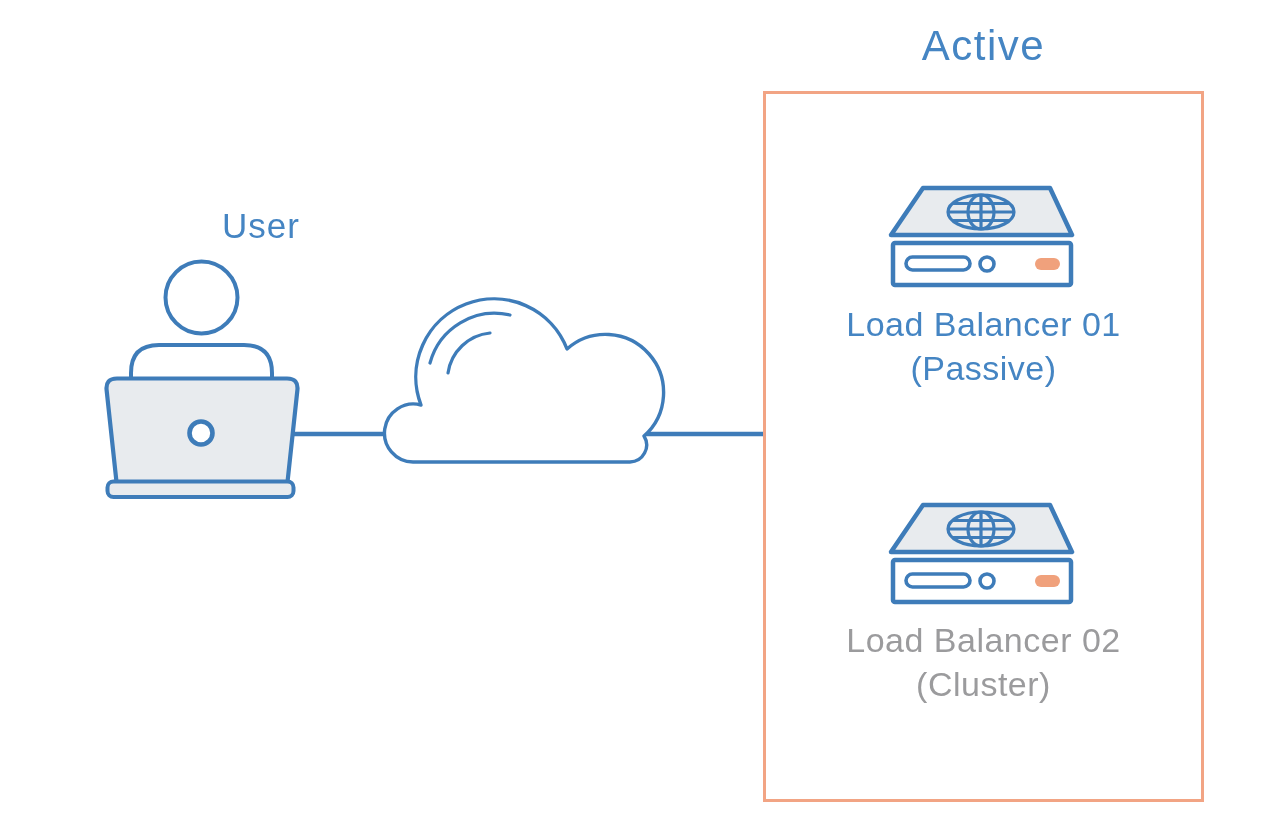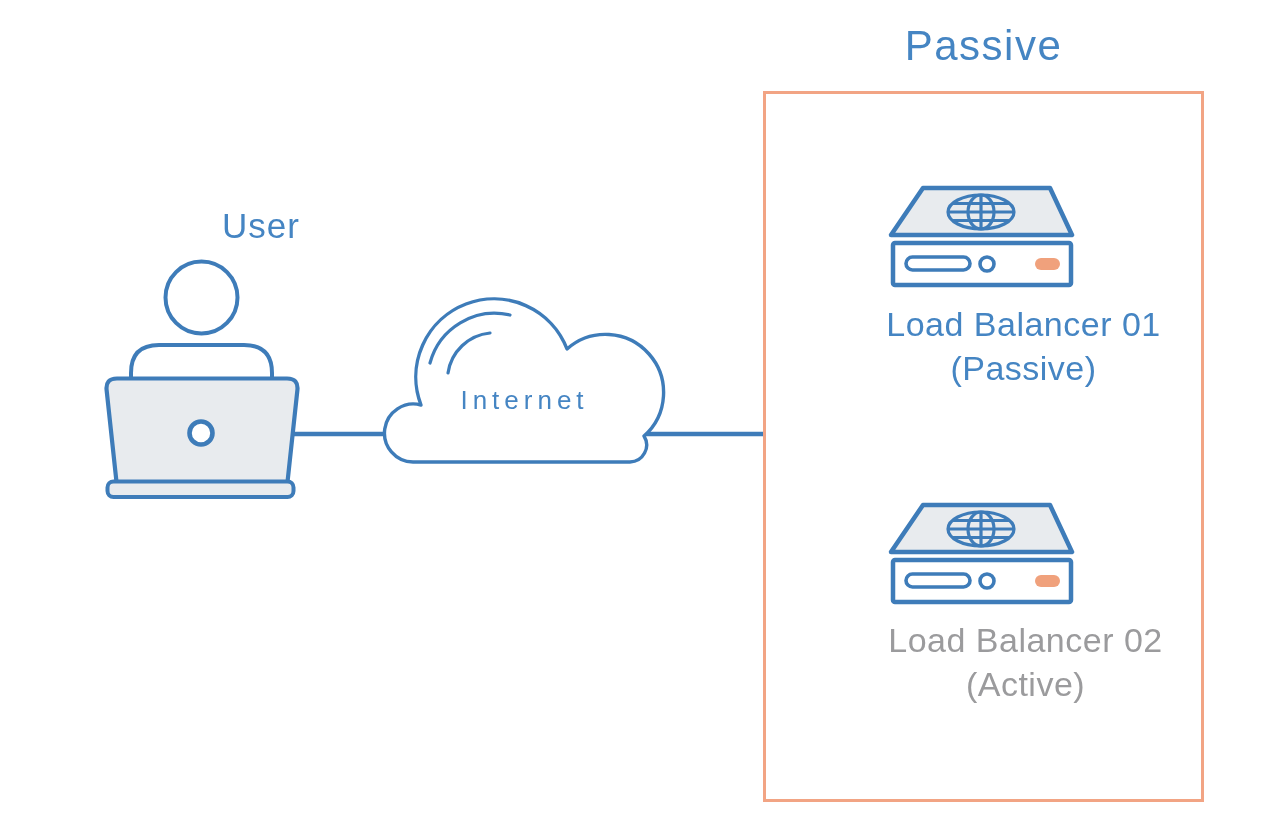--- a/index.html
+++ b/index.html
@@ -23,22 +23,22 @@
   .fill-orange{fill:var(--orange-fill);stroke:none;}
   .label{position:absolute;text-align:center;color:var(--text-blue);}
   .user-label{left:104px;top:206px;width:196px;font-size:35px;letter-spacing:1px;text-align:right;}
   .internet-label{left:390px;top:385px;width:264px;font-size:26px;letter-spacing:5px;text-indent:5px;}
   .cluster-title{left:763px;top:22px;width:441px;font-size:42px;letter-spacing:1.5px;}
   .cluster-box{
     position:absolute;left:763px;top:91px;width:441px;height:711px;
     box-sizing:border-box;border:3px solid var(--orange);background:transparent;
   }
   .lb-label{left:763px;width:441px;font-size:34px;letter-spacing:0.5px;line-height:44px;}
-  .lb1{top:302px;color:var(--text-blue);margin-left:40px;}
-  .lb2{top:618px;color:var(--gray);padding-left:42px;}
+  .lb1{top:302px;color:var(--text-blue);}
+  .lb2{top:618px;color:var(--gray);}
 </style>
 </head>
 <body>
 
 <div class="canvas" style="--blue: #3e7cb9; --text-blue: #4585c3; --gray: #9b9b9d; --orange: #f2a484; --orange-fill: #f0a17c; --light: #e8ebee;">
 
   <div class="cluster-box"></div>
 
   <svg class="art" width="1280" height="827" viewBox="0 0 1280 827">
 
@@ -87,27 +87,26 @@
         <path d="M 448 373 A 47 47 0 0 1 490 333"></path>
       </g>
     </g>
 
     <use href="#lb-server" x="888" y="185"></use>
     <use href="#lb-server" x="888" y="502"></use>
   </svg>
 
   <div class="label user-label">User</div>
 
-  <div class="label internet-label">Internet</div>
 
-  <div class="label cluster-title">Passive</div>
+  <div class="label cluster-title">Active</div>
 
   <div class="label lb-label lb1">
     <div>Load Balancer 01</div>
     <div>(Passive)</div>
   </div>
 
   <div class="label lb-label lb2">
     <div>Load Balancer 02</div>
-    <div>(Active)</div>
+    <div>(Cluster)</div>
   </div>
 
 </div>
 
 </body></html>

